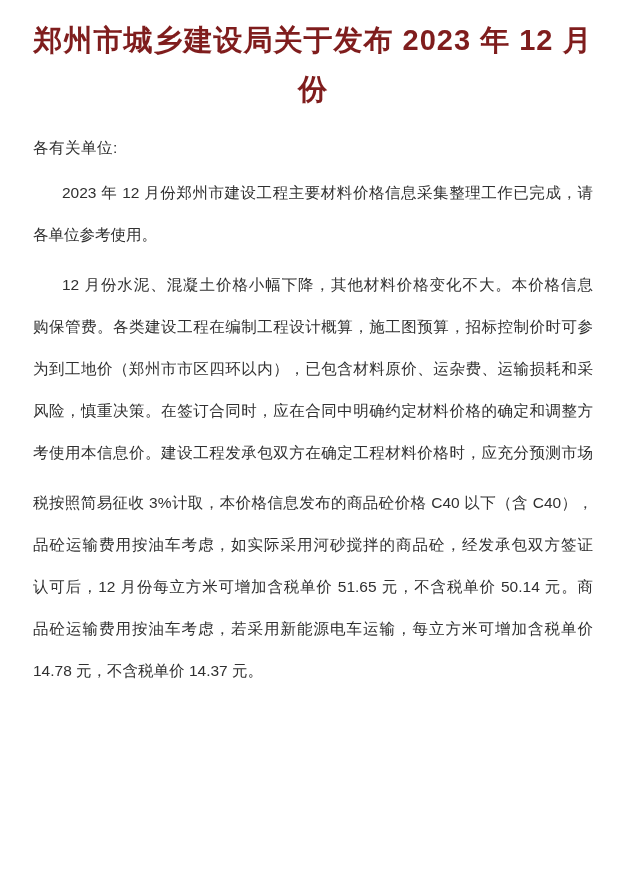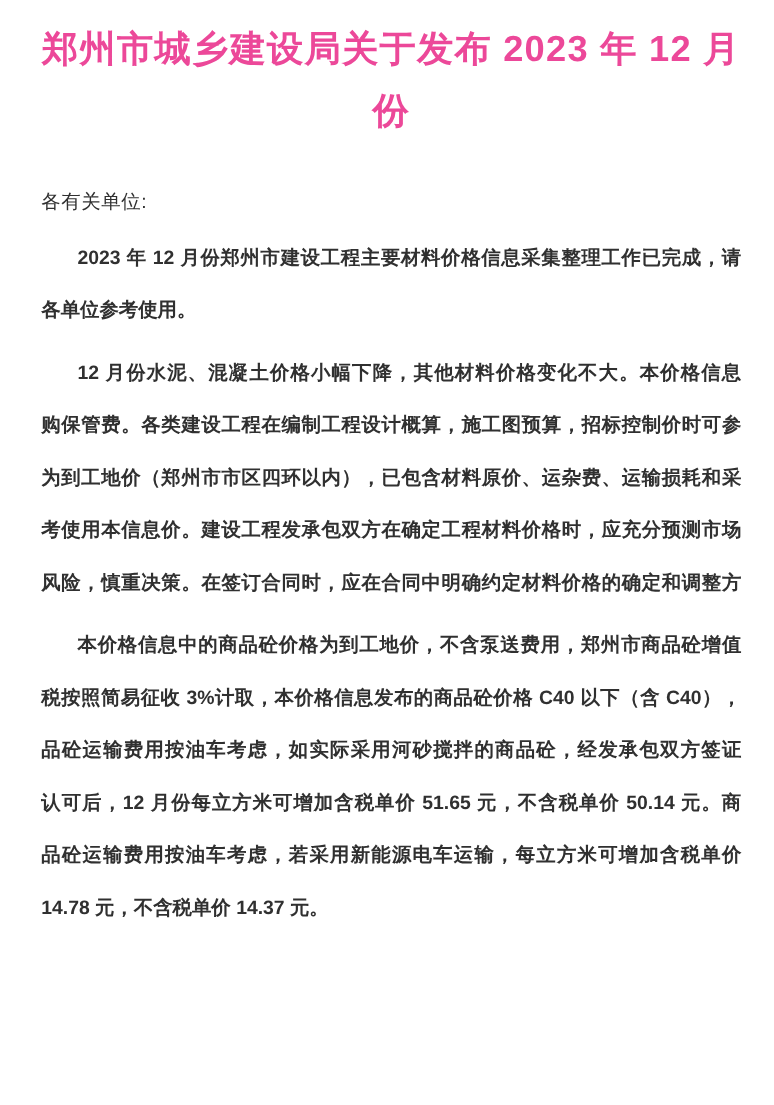--- a/index.html
+++ b/index.html
@@ -24,28 +24,27 @@
   .doc-title {
     margin: 0;
     padding-top: 4px;
     font-size: 29px;
     font-weight: bold;
     text-align: center;
     line-height: 49px;
     letter-spacing: 1px;
   }
   .salutation {
-    margin-top: 36px;
+    margin-top: 22px;
     font-size: 15.5px;
     line-height: 24px;
     letter-spacing: 0.5px;
   }
   .para {
     margin: 0;
-    font-weight: bold;
   }
   .para-first { margin-top: 12px; }
   .para-rest  { margin-top: 8px; }
   .line {
     font-size: 15.5px;
     line-height: 42px;
     text-align: justify;
     text-align-last: justify;
     white-space: nowrap;
   }
@@ -62,40 +61,39 @@
     font-size: 15.5px;
     line-height: 42px;
     letter-spacing: 0.5px;
   }
 </style>
 </head>
 <body>
 
 <div class="page" style="color: rgb(48, 48, 48); background: rgb(255, 255, 255);">
 
-  <h1 class="doc-title" style="color: #ec4899;">
+  <h1 class="doc-title" style="color: #7f1d1d;">
     <div>郑州市城乡建设局关于发布 2023 年 12 月份</div>
   </h1>
 
   <div class="salutation">各有关单位:</div>
 
   <div id="body-paragraphs">
       <div class="para para-first">
         <div class="line indent">2023 年 12 月份郑州市建设工程主要材料价格信息采集整理工作已完成，请</div>
         <div class="line last">各单位参考使用。</div>
       </div>
       <div class="para para-rest">
         <div class="line indent">12 月份水泥、混凝土价格小幅下降，其他材料价格变化不大。本价格信息</div>
         <div class="line">购保管费。各类建设工程在编制工程设计概算，施工图预算，招标控制价时可参</div>
         <div class="line">为到工地价（郑州市市区四环以内），已包含材料原价、运杂费、运输损耗和采</div>
+        <div class="line">风险，慎重决策。在签订合同时，应在合同中明确约定材料价格的确定和调整方</div>
         <div class="line">考使用本信息价。建设工程发承包双方在确定工程材料价格时，应充分预测市场</div>
-        <div class="line">风险，慎重决策。在签订合同时，应在合同中明确约定材料价格的确定和调整方</div>
       </div>
       <div class="para para-rest">
-        <div class="line indent">本价格信息中的商品砼价格为到工地价，不含泵送费用，郑州市商品砼增值</div>
         <div class="line">税按照简易征收 3%计取，本价格信息发布的商品砼价格 C40 以下（含 C40），</div>
         <div class="line">品砼运输费用按油车考虑，如实际采用河砂搅拌的商品砼，经发承包双方签证</div>
         <div class="line">认可后，12 月份每立方米可增加含税单价 51.65 元，不含税单价 50.14 元。商</div>
         <div class="line">品砼运输费用按油车考虑，若采用新能源电车运输，每立方米可增加含税单价</div>
         <div class="line last">14.78 元，不含税单价 14.37 元。</div>
       </div>
     </div>
 
 
 </div>

